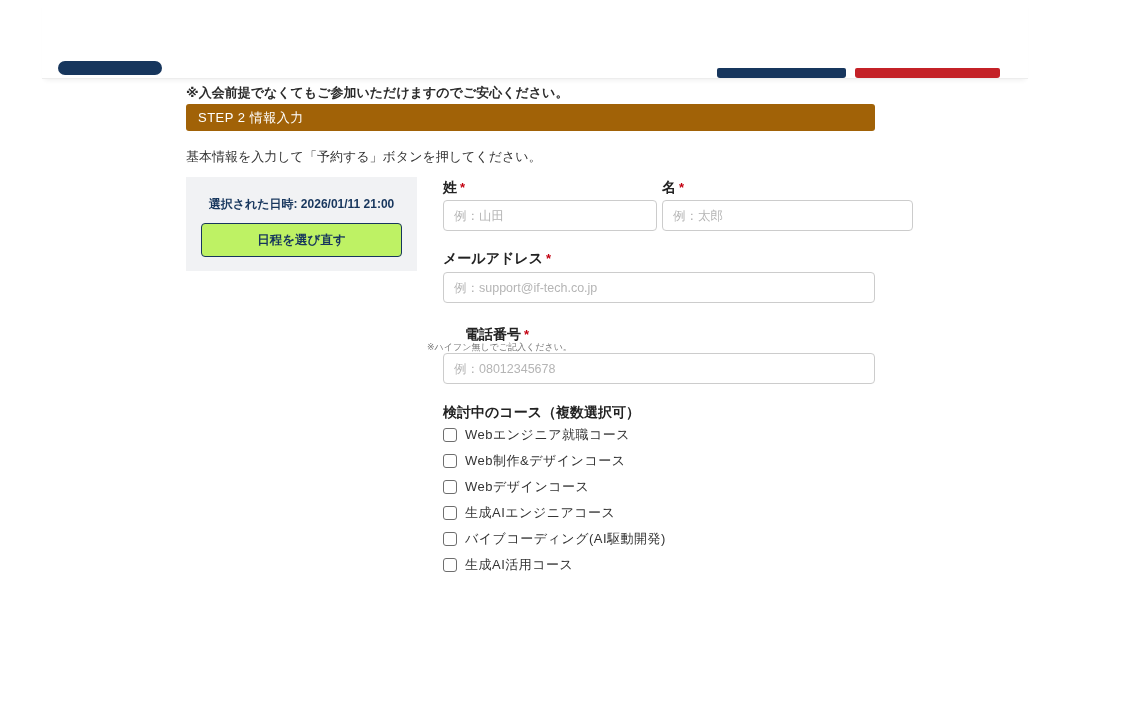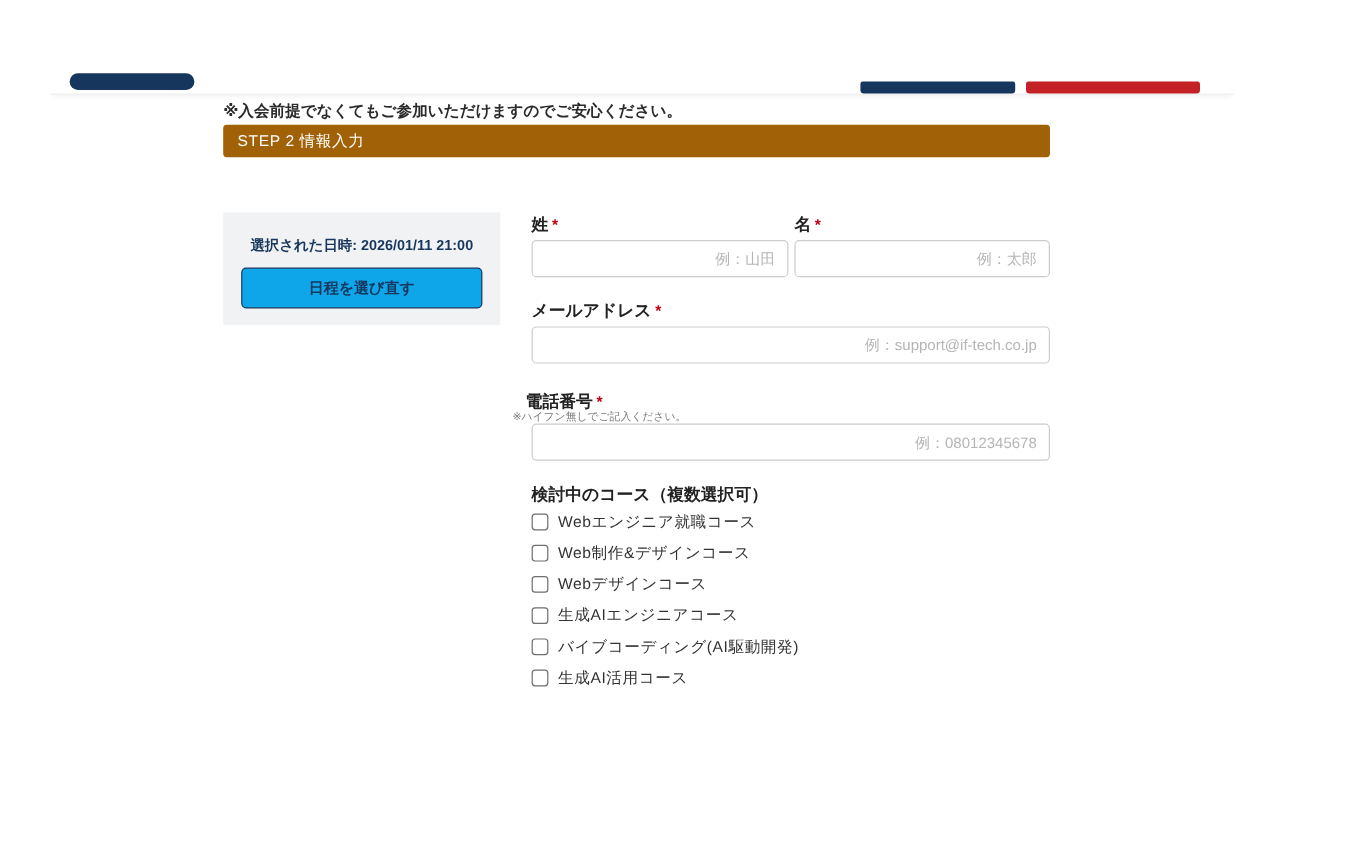--- a/index.html
+++ b/index.html
@@ -84,21 +84,21 @@
     left: 0; top: 19px; width: 100%;
     text-align: center;
     font-size: 12px; font-weight: bold;
     color: #17365d;
     white-space: nowrap;
   }
   .reselect-btn {
     position: absolute;
     left: 15px; top: 46px;
     width: 201px; height: 34px;
-    background: #0ea5e9;
+    background: #bef264;
     border: 1px solid #17365d;
     border-radius: 4px;
     color: #17365d;
     font-size: 12.5px; font-weight: bold;
     font-family: inherit;
     cursor: pointer;
   }
   .field-label {
     position: absolute;
     font-size: 14px; font-weight: bold; color: #222;
@@ -109,21 +109,20 @@
     position: absolute;
     height: 31px;
     border: 1px solid #cccccc;
     border-radius: 4px;
     background: #ffffff;
     font-size: 12.5px;
     font-family: inherit;
     color: #333;
     padding: 0 10px;
     outline: none;
-    text-align: right;
   }
   .text-input::placeholder { color: #b5b5b5; opacity: 1; }
   .field-note {
     position: absolute;
     font-size: 9px; color: #777;
     white-space: nowrap;
   }
   .courses-label {
     position: absolute;
     font-size: 14px; font-weight: bold; color: #222;
@@ -162,42 +161,43 @@
     <div class="partial-btn-navy" style="background:#17365d;"></div>
     <div class="partial-btn-red" style="background:#c42127;"></div>
   </div>
 
   <div class="notice">※入会前提でなくてもご参加いただけますのでご安心ください。</div>
 
   <div class="step-banner" style="background:#a16207;">
     <span>STEP 2 情報入力</span>
   </div>
 
+  <div class="instruction">基本情報を入力して「予約する」ボタンを押してください。</div>
 
   <div class="date-panel">
     <div class="date-text">選択された日時: 2026/01/11 21:00</div>
     <button class="reselect-btn">日程を選び直す</button>
   </div>
 
   <div class="field-label" style="left:443px; top:179px;">
     <span>姓</span><span class="req">*</span>
   </div>
   <input class="text-input" style="left: 443px; top: 200px; width: 214px;" type="text" placeholder="例：山田">
 
   <div class="field-label" style="left:662px; top:179px;">
     <span>名</span><span class="req">*</span>
   </div>
-  <input class="text-input" style="left: 662px; top: 200px; width: 213px;" type="text" placeholder="例：太郎">
+  <input class="text-input" style="left: 662px; top: 200px; width: 251px;" type="text" placeholder="例：太郎">
 
   <div class="field-label" style="left:443px; top:250px;">
     <span>メールアドレス</span><span class="req">*</span>
   </div>
   <input class="text-input" style="left: 443px; top: 272px; width: 432px;" type="text" placeholder="例：support@if-tech.co.jp">
 
-  <div class="field-label" style="left:438px; top:326px;">
+  <div class="field-label" style="left:465px; top:326px;">
     <span>電話番号</span><span class="req">*</span>
   </div>
   <div class="field-note" style="left:427px; top:341px;">※ハイフン無しでご記入ください。</div>
   <input class="text-input" style="left: 443px; top: 353px; width: 432px;" type="text" placeholder="例：08012345678">
 
   <div class="courses-label" style="left:443px; top:404px;">検討中のコース（複数選択可）</div>
 
   <label class="course-row" style="top:427px;">
     <input type="checkbox" style="">
     <span class="course-label">Webエンジニア就職コース</span>

